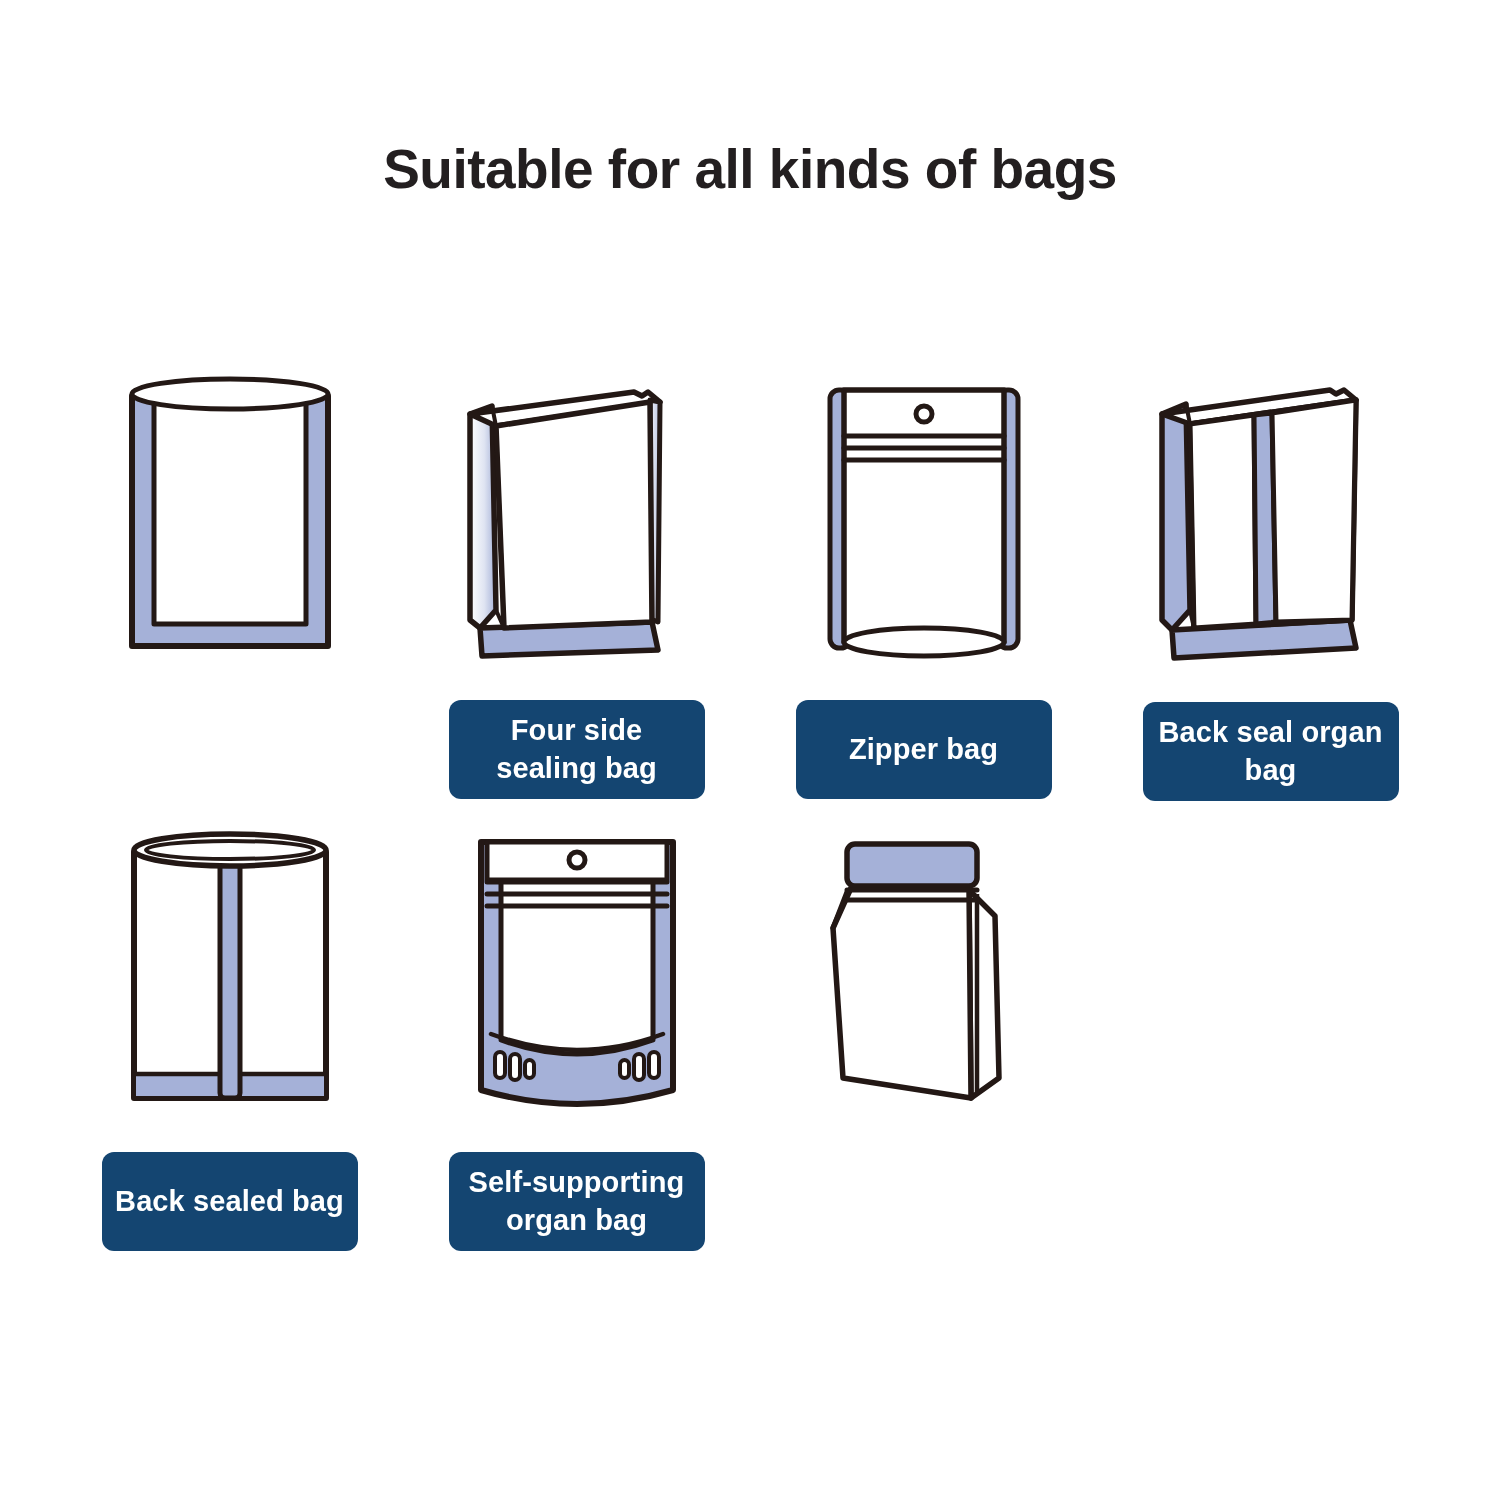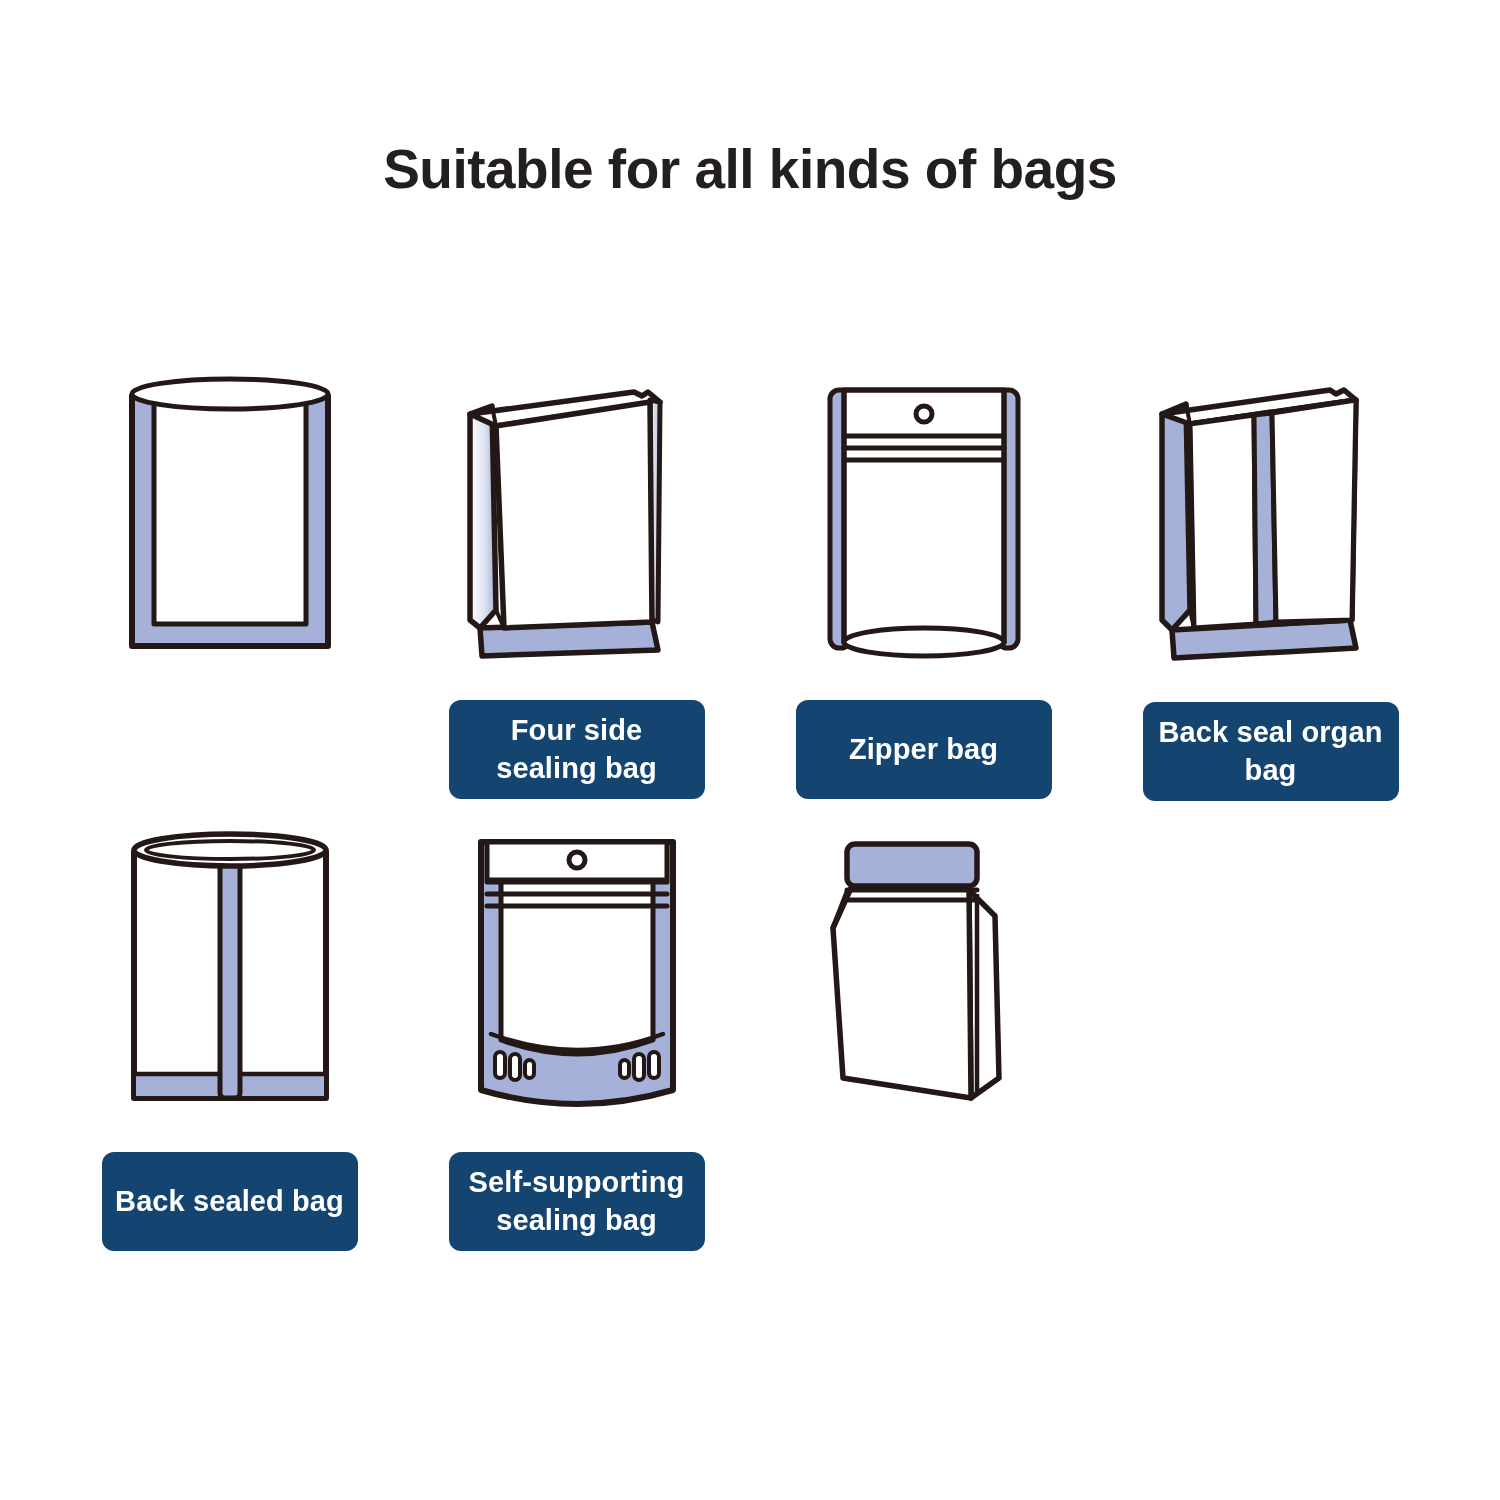--- a/index.html
+++ b/index.html
@@ -219,21 +219,21 @@
 
           <rect x="38" y="232" width="10" height="26" rx="5" fill="#ffffff" stroke="#231815" stroke-width="4"></rect>
           <rect x="53" y="234" width="10" height="26" rx="5" fill="#ffffff" stroke="#231815" stroke-width="4"></rect>
           <rect x="68" y="240" width="9" height="18" rx="4.5" fill="#ffffff" stroke="#231815" stroke-width="4"></rect>
 
           <rect x="163" y="240" width="9" height="18" rx="4.5" fill="#ffffff" stroke="#231815" stroke-width="4"></rect>
           <rect x="177" y="234" width="10" height="26" rx="5" fill="#ffffff" stroke="#231815" stroke-width="4"></rect>
           <rect x="192" y="232" width="10" height="26" rx="5" fill="#ffffff" stroke="#231815" stroke-width="4"></rect>
         </svg>
       </div>
-      <div class="badge badge-row2">Self-supporting sealing bag</div>
+      <div class="badge badge-row2">Self-supporting organ bag</div>
     </div>
 
     <div class="cell">
       <div class="art">
         <svg width="250" height="300" viewBox="0 0 250 300" aria-hidden="true">
 
           <path d="M170 70 L196 96 L200 258 L172 278 Z" fill="#ffffff" stroke="#231815" stroke-width="5.5" stroke-linejoin="round"></path>
 
           <path d="M178 74 L178 274" fill="none" stroke="#231815" stroke-width="4.5"></path>
 

